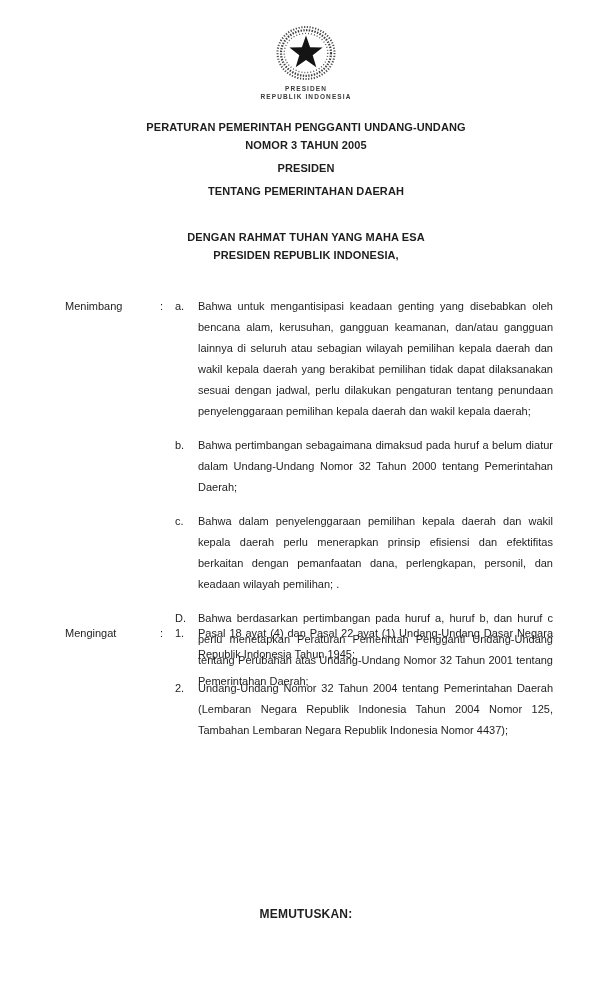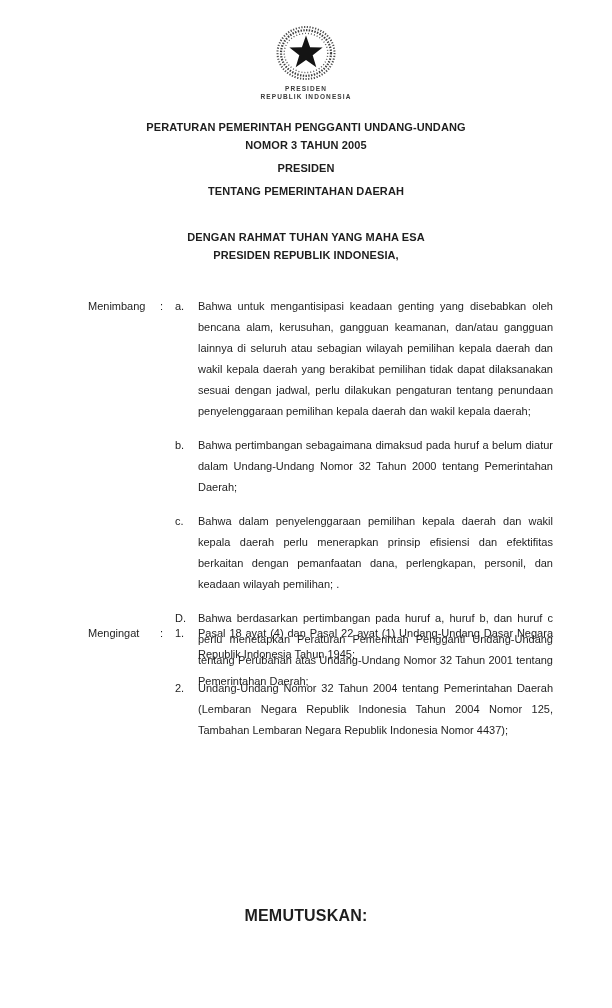--- a/index.html
+++ b/index.html
@@ -31,31 +31,31 @@
     text-align: center; font-weight: bold;
     font-size: 11px; line-height: 18px;
     letter-spacing: 0.1px;
   }
   .title-block { top: 118px; }
   .motto-block { top: 228px; }
   .gap-sm { height: 5px; }
 
   
   .section { position: absolute; left: 0; width: 612px; font-size: 11px; line-height: 21px; }
-  .section-label { position: absolute; left: 88px; top: 0; }
+  .section-label { position: absolute; left: 65px; top: 0; }
   .section-colon { position: absolute; left: 160px; top: 0; }
   .section-items { position: absolute; left: 175px; top: 0; width: 378px; }
   .item { position: relative; padding-left: 23px; margin-bottom: 13px; }
   .item-marker { position: absolute; left: 0; top: 0; }
   .item-text { margin: 0; text-align: justify; }
 
   
   .memutuskan {
     position: absolute; top: 907px; left: 0; width: 612px;
-    text-align: center; font-weight: bold; font-size: 16px;
+    text-align: center; font-weight: bold; font-size: 12px;
     letter-spacing: 0.2px;
   }
 </style>
 </head>
 <body>
 
 <div class="page">
 
   <div class="seal">
     <svg width="72" height="58" viewBox="0 0 72 58">

